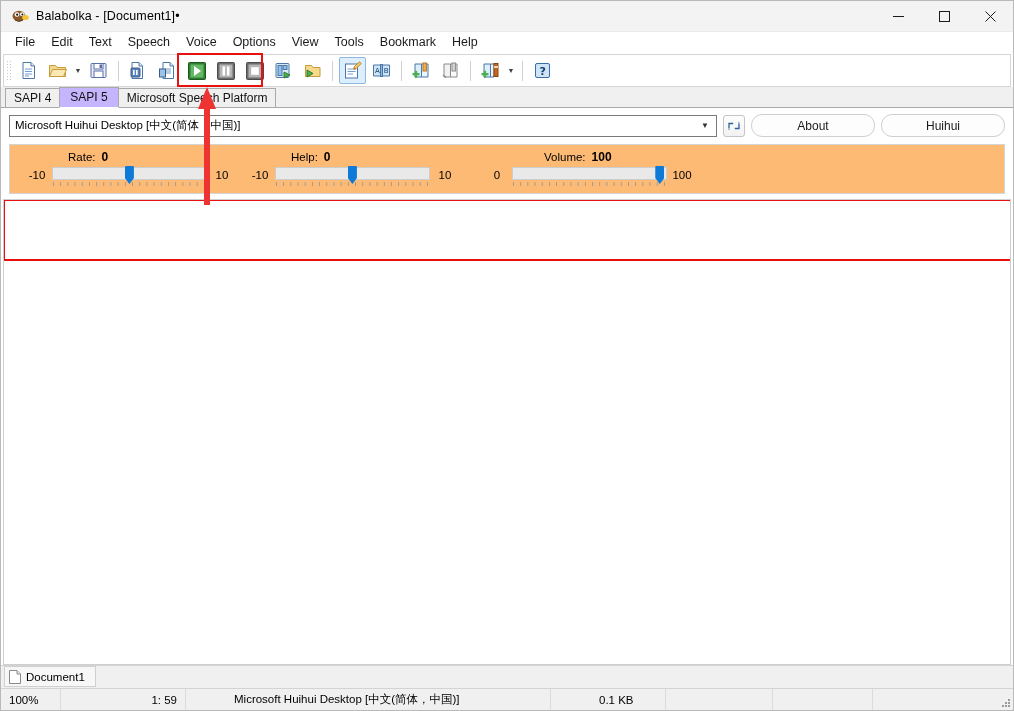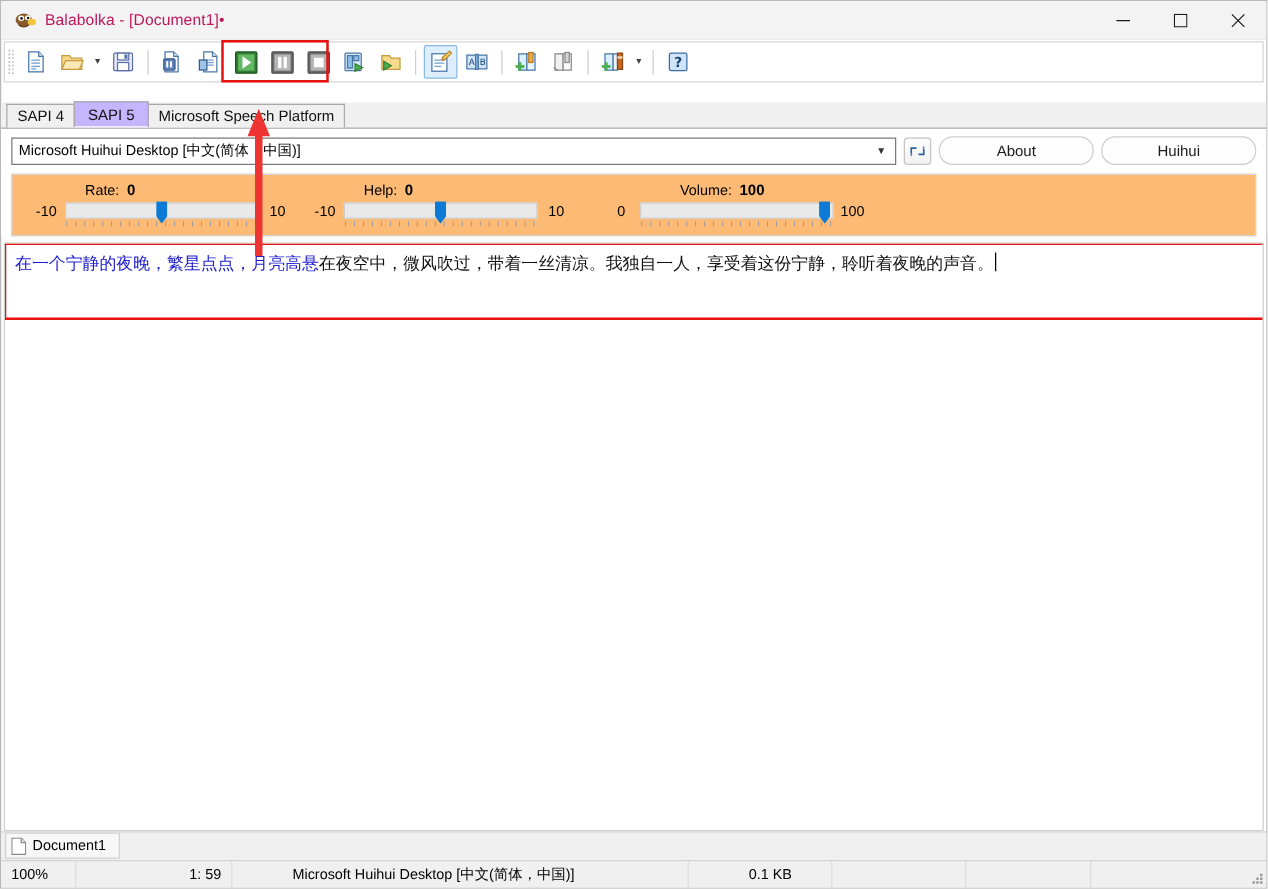--- a/index.html
+++ b/index.html
@@ -28,21 +28,21 @@
     flex: 0 0 auto;
     border-bottom: 1px solid #eceaea;
   }
   .title-icon {
     width: 22px; height: 18px;
     margin-left: 9px; margin-right: 4px;
     display: flex; align-items: center; justify-content: center;
     font-size: 14px;
   }
   .title-text {
-    font-size: 12.5px; color: #be185d;
+    font-size: 12.5px; color: #000000;
     letter-spacing: .1px;
   }
   .winbtns { margin-left: auto; display: flex; height: 31px; }
   .winbtn {
     width: 46px; height: 31px;
     display: flex; align-items: center; justify-content: center;
     font-size: 11px; color: #202020;
   }
 
   
@@ -98,26 +98,25 @@
     position: absolute;
     border: 2.5px solid #e8110f;
     pointer-events: none;
     z-index: 30;
   }
 
   
   .tabstrip {
     height: 21px;
     background: #f0f0f0;
-    display: flex; align-items: flex-end;
+    display: flex; align-items: center;
     padding-left: 4px;
     flex: 0 0 auto;
     border-bottom: 1px solid #a9a9a9;
     position: relative;
-    margin-top: 16px;
   }
   .tab {
     height: 19px;
     padding: 0 8px;
     font-size: 12px;
     display: flex; align-items: center;
     background: #f0f0f0;
     border: 1px solid #a9a9a9;
     border-bottom: none;
     margin-right: -1px;
@@ -321,20 +320,32 @@
       </div>
       <div class="winbtn close">
         <svg width="11" height="11" viewBox="0 0 11 11">
             <line x1="0.5" y1="0.5" x2="10.5" y2="10.5" stroke="#1a1a1a" stroke-width="1"></line>
             <line x1="10.5" y1="0.5" x2="0.5" y2="10.5" stroke="#1a1a1a" stroke-width="1"></line>
           </svg>
       </div>
     </div>
   </div>
 
+  <div class="menubar">
+    <div class="menu-item">File</div>
+    <div class="menu-item">Edit</div>
+    <div class="menu-item">Text</div>
+    <div class="menu-item">Speech</div>
+    <div class="menu-item">Voice</div>
+    <div class="menu-item">Options</div>
+    <div class="menu-item">View</div>
+    <div class="menu-item">Tools</div>
+    <div class="menu-item">Bookmark</div>
+    <div class="menu-item">Help</div>
+  </div>
 
   <div class="toolbar">
     <div class="grip"></div>
 
     <div class="tb-btn">
       <svg width="19" height="19" viewBox="0 0 19 19">
         <path d="M4 1.5h8l3.5 3.5v12.5H4z" fill="#fff" stroke="#4a76a8" stroke-width="1"></path>
         <path d="M12 1.5V5h3.5" fill="#dce9f5" stroke="#4a76a8" stroke-width="1"></path>
         <g stroke="#6fa0d0" stroke-width="1">
           <line x1="6" y1="8" x2="13" y2="8"></line>
@@ -582,21 +593,20 @@
               </div>
             <div class="sl-ticks"></div>
           </div>
           <div class="sl-end">100</div>
         </div>
       </div>
     </div>
   </div>
 
   <div class="editwrap">
-    <div class="edittext"><span class="seg-spoken">在一个宁静的夜晚，繁星点点，月亮高悬</span><span class="seg-plain">在夜空中，微风吹过，带着一丝清凉。我独自一人，享受着这份宁静，聆听着夜晚的声音。</span><span class="caret"></span></div>
 
     <div class="redbox" style="left:-1px; top:-1px; width:1011px; height:62px;"></div>
   </div>
 
   <div class="doctabs">
     <div class="doctab">
       <span>
         <svg width="12" height="14" viewBox="0 0 12 14">
           <path d="M0.5 0.5h7.5L11.5 4v9.5H0.5z" fill="#fff" stroke="#8a8a8a"></path>
           <path d="M8 0.5V4h3.5" fill="#eaeaea" stroke="#8a8a8a"></path>

